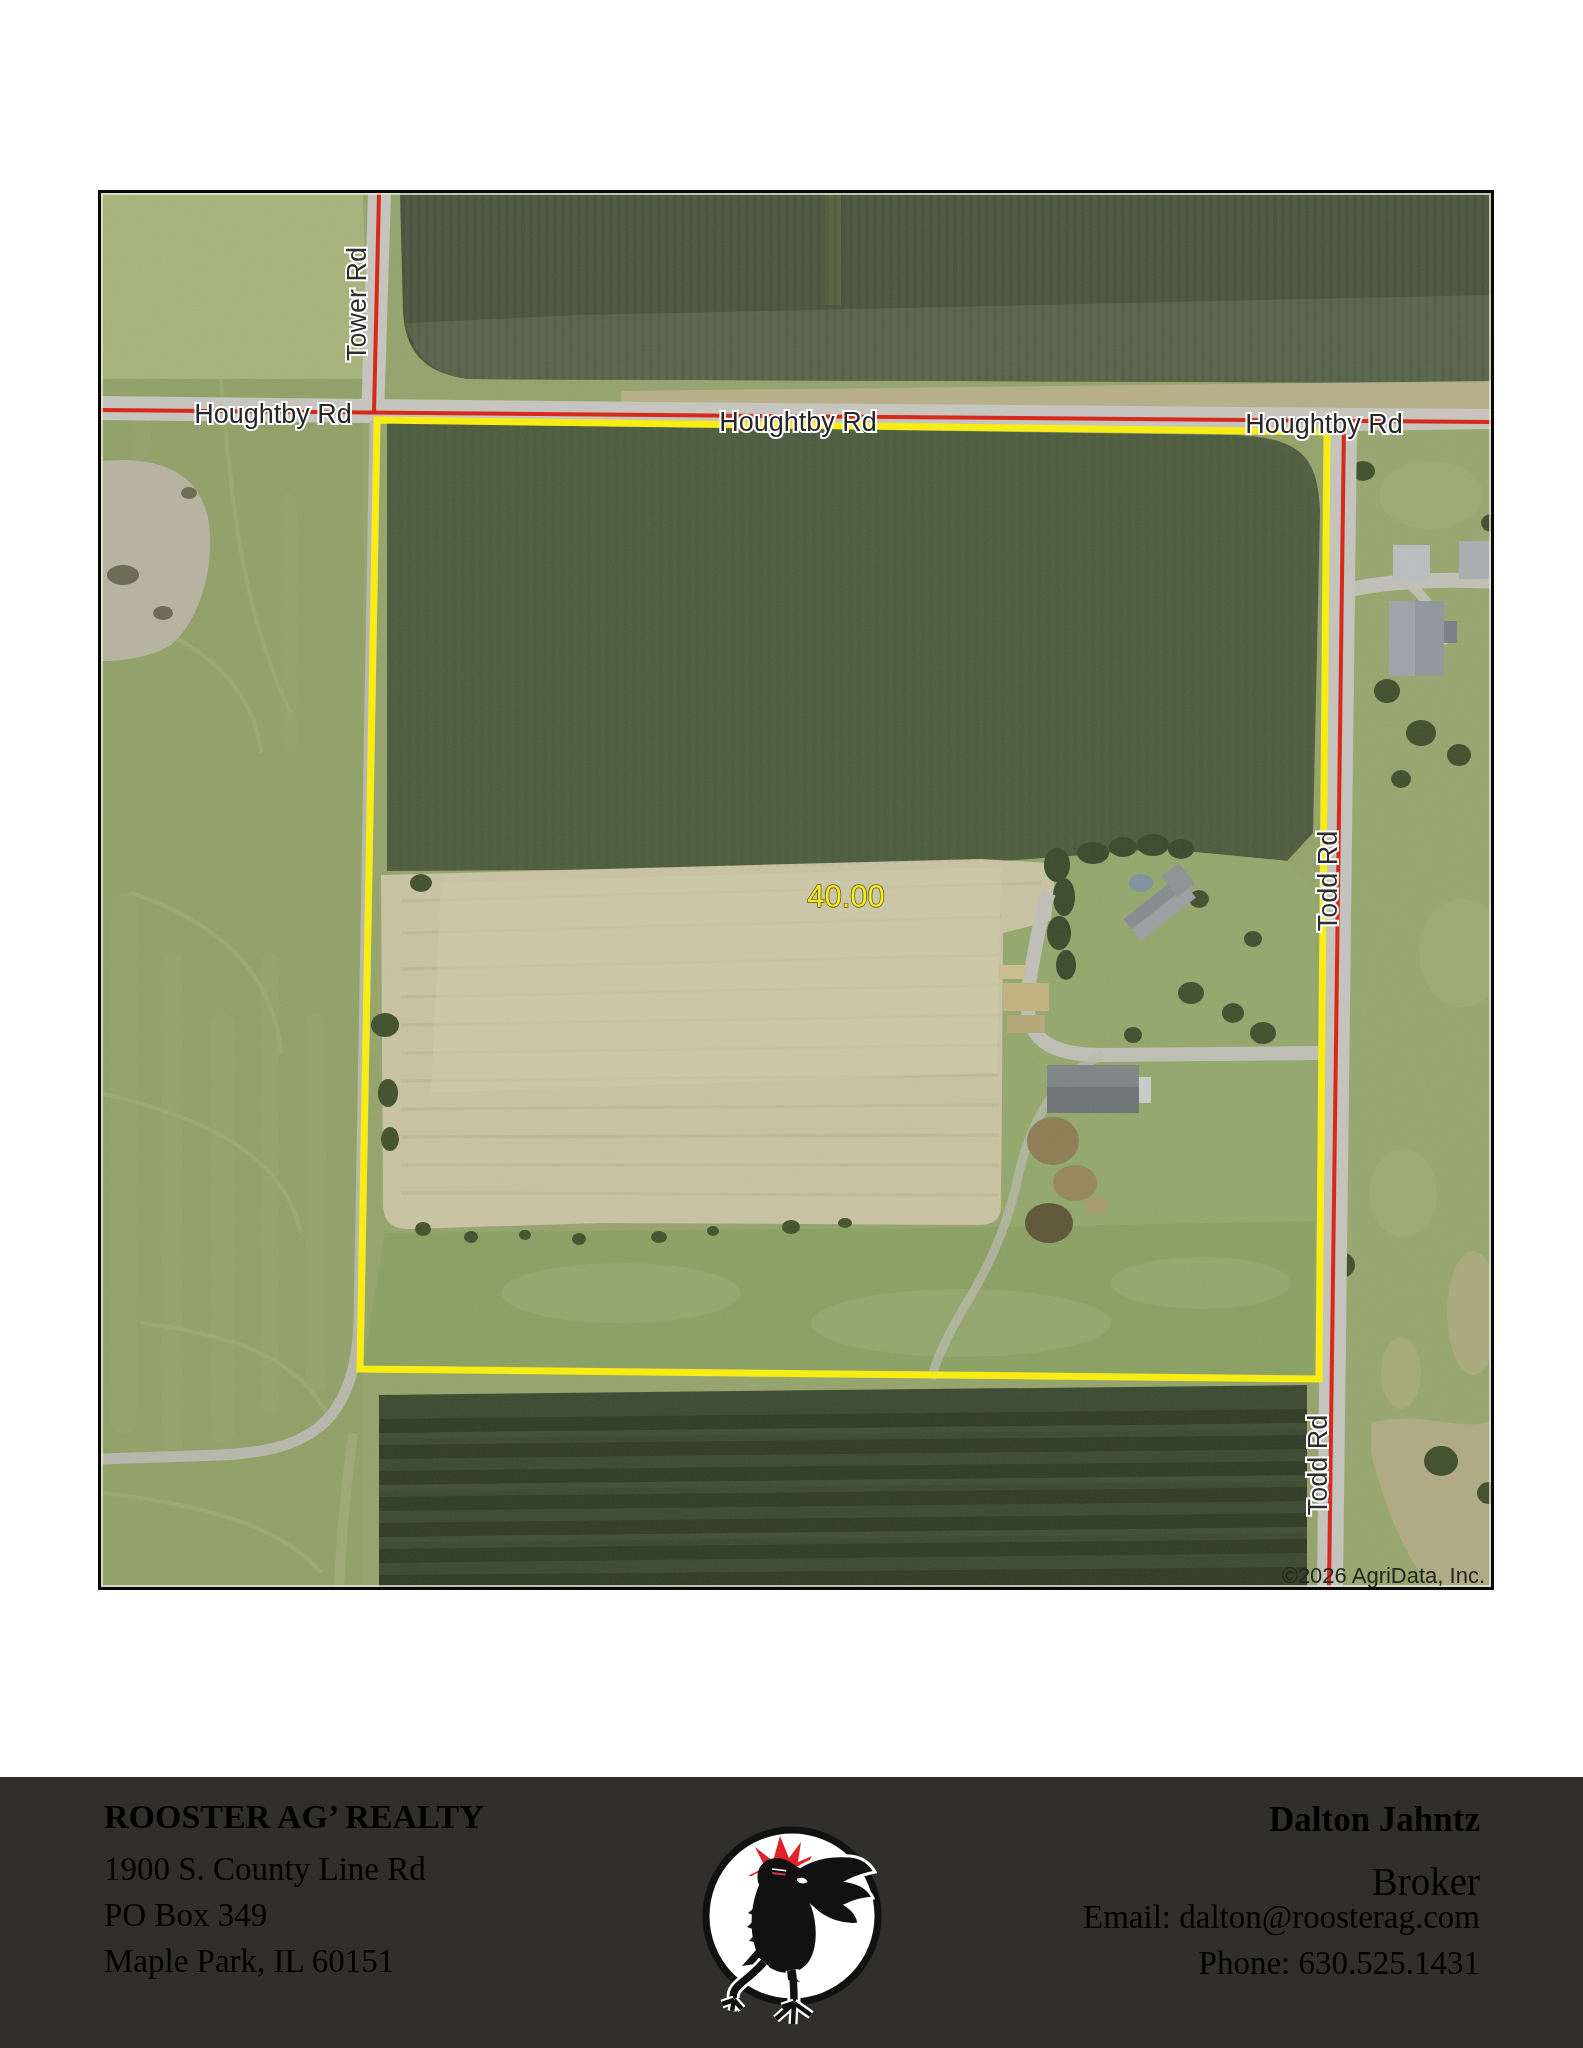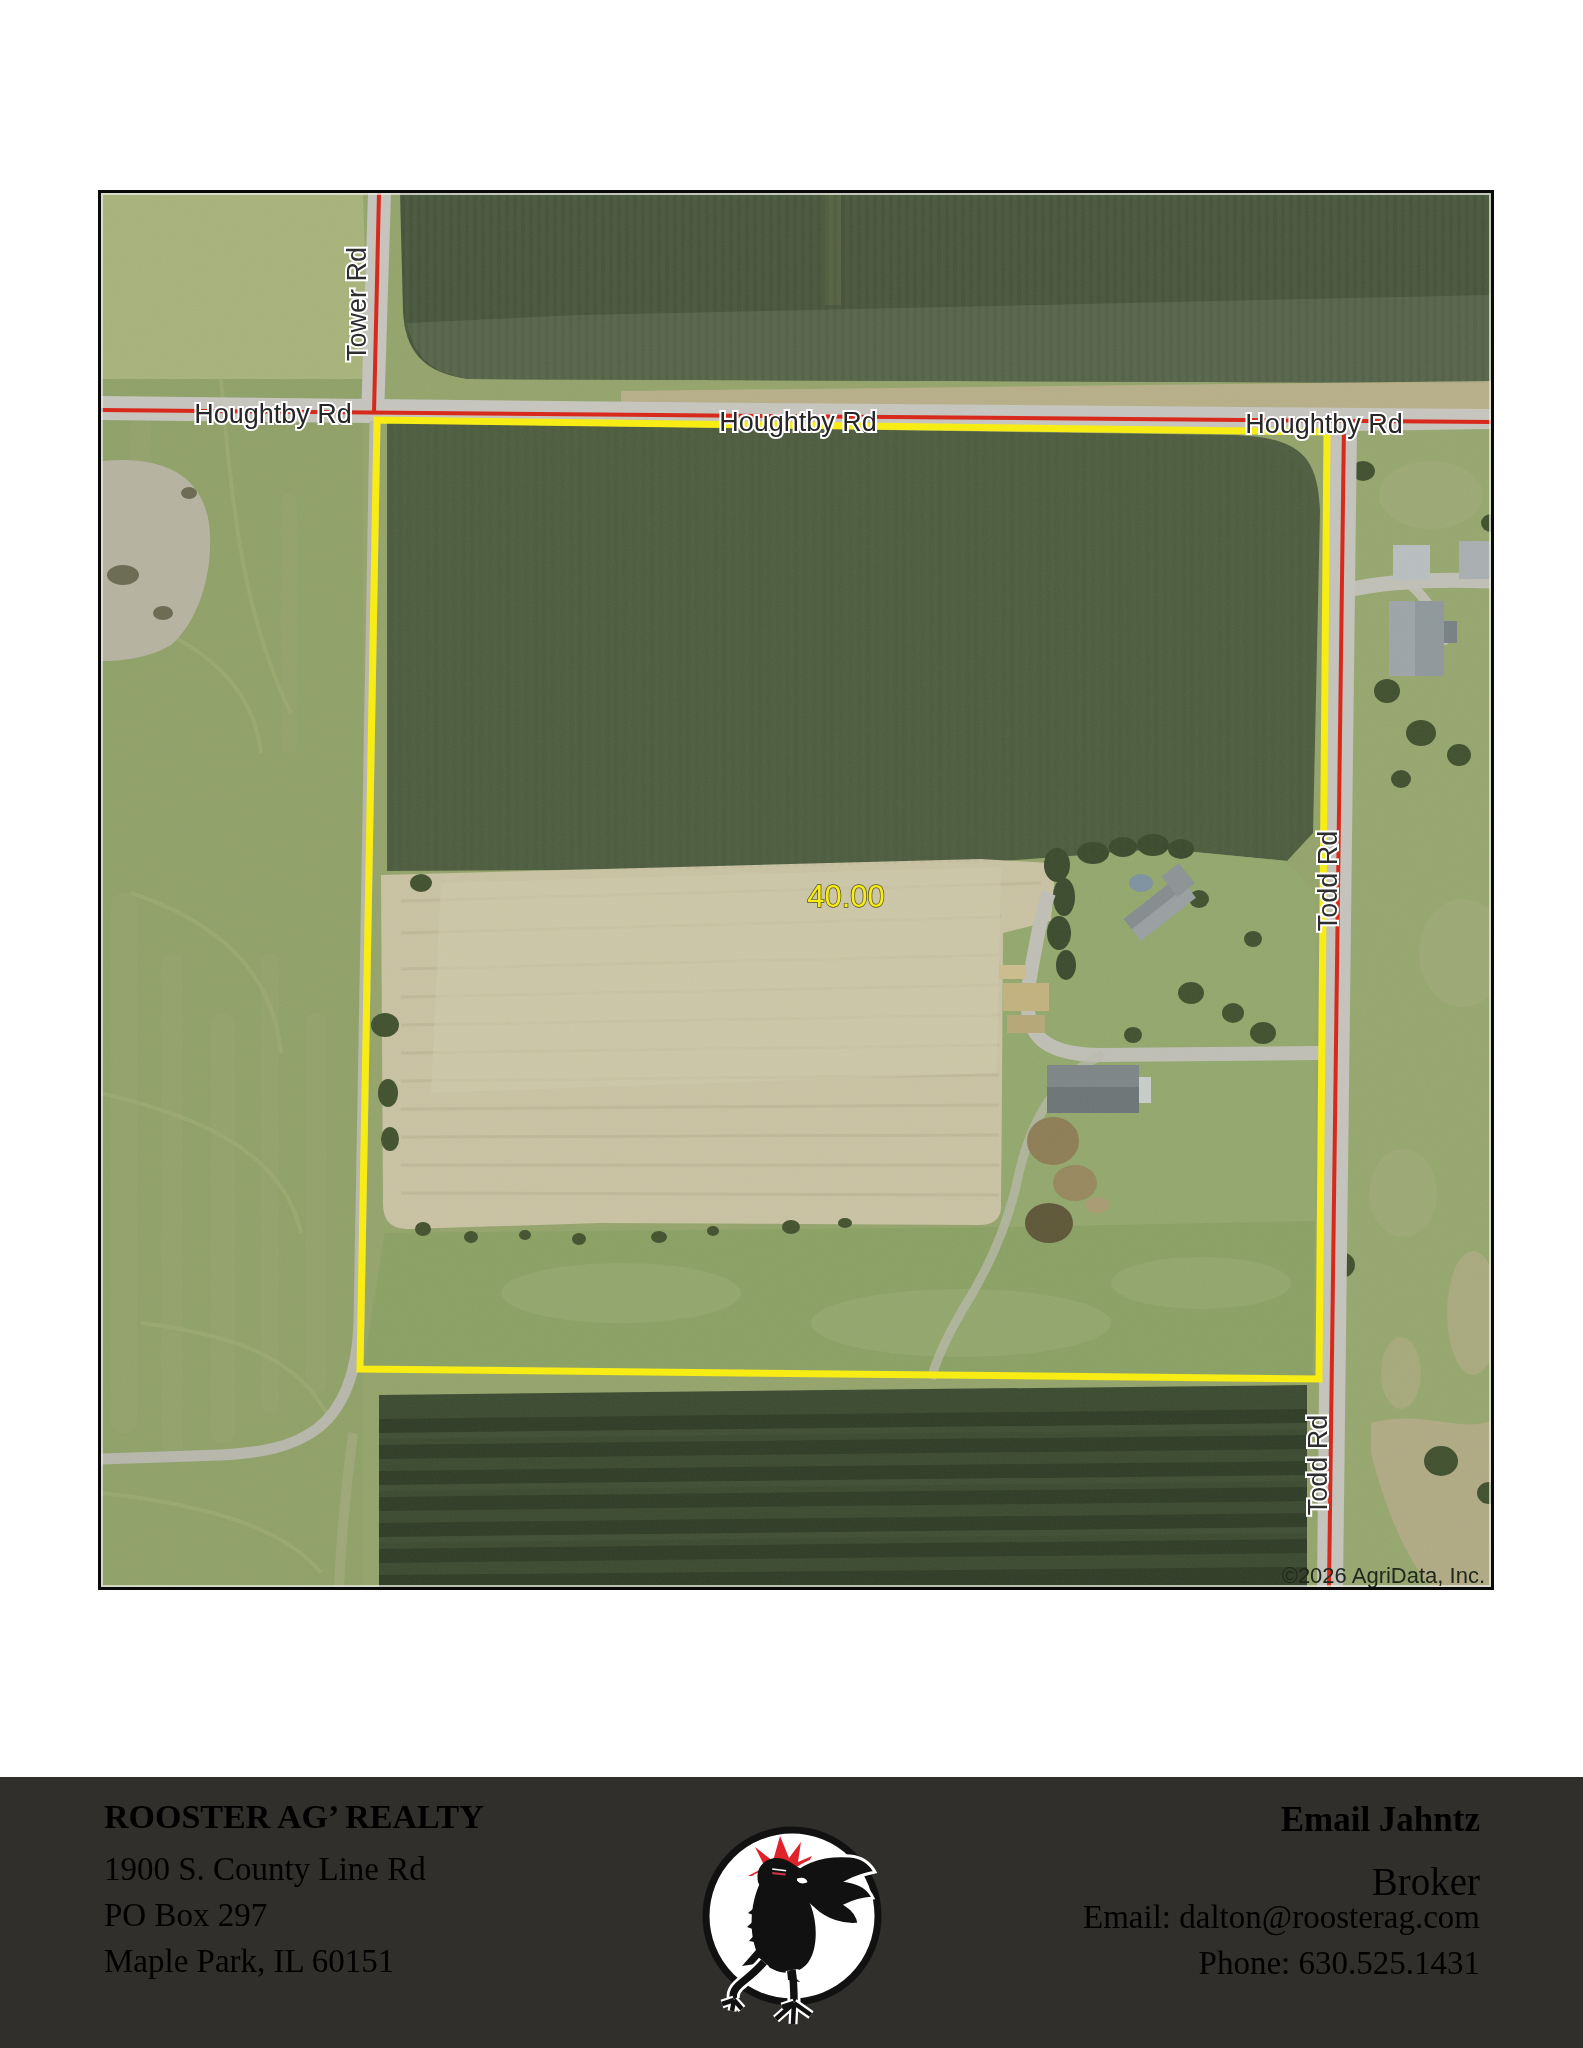--- a/index.html
+++ b/index.html
@@ -267,25 +267,25 @@
 <text x="1384" y="1390" font-size="22" text-anchor="end" fill="#20281c" font-family="Liberation Sans, sans-serif">©2026 AgriData, Inc.</text>
 </svg>
 </div>
 
 <div class="footer"></div>
 
 <div class="ftxt" style="left:104px;top:1798px;font-size:34px;font-weight:bold;letter-spacing:0px;">ROOSTER AG’ REALTY</div>
 
 <div class="ftxt" style="left:104px;top:1851px;font-size:33px;">1900 S. County Line Rd</div>
 
-<div class="ftxt" style="left:104px;top:1897px;font-size:33px;">PO Box 297</div>
+<div class="ftxt" style="left:104px;top:1897px;font-size:33px;">PO Box 349</div>
 
 <div class="ftxt" style="left:104px;top:1943px;font-size:33px;">Maple Park, IL 60151</div>
 
-<div class="ftxt" style="right:103px;top:1800px;font-size:35px;font-weight:bold;">Email Jahntz</div>
+<div class="ftxt" style="right:103px;top:1800px;font-size:35px;font-weight:bold;">Dalton Jahntz</div>
 
 <div class="ftxt" style="right:103px;top:1859px;font-size:39px;">Broker</div>
 
 <div class="ftxt" style="right:103px;top:1899px;font-size:33px;">Email: dalton@roosterag.com</div>
 
 <div class="ftxt" style="right:103px;top:1945px;font-size:33px;">Phone: 630.525.1431</div>
 
 <svg style="position:absolute;left:692px;top:1820px;" width="200" height="228" viewBox="0 0 200 228">
 
 <circle cx="100" cy="96" r="86" fill="#ffffff" stroke="#111111" stroke-width="7"></circle>

